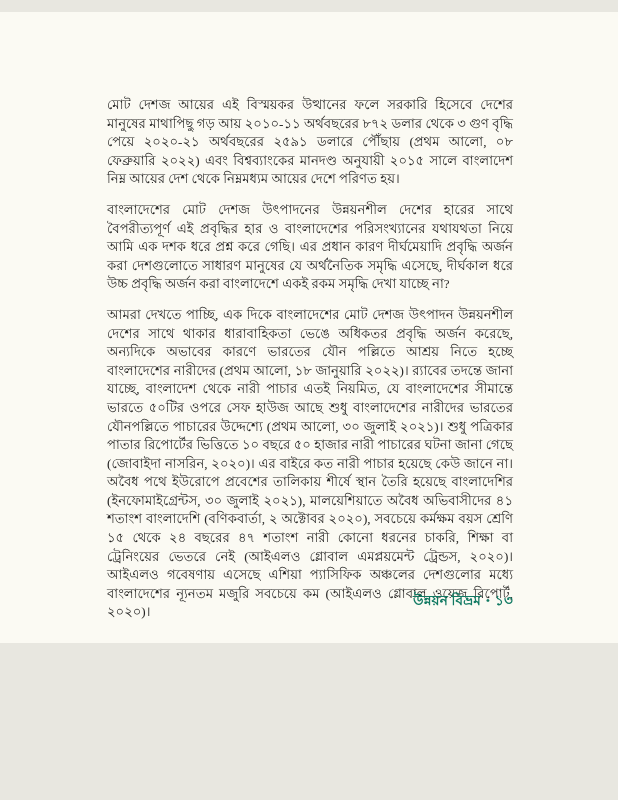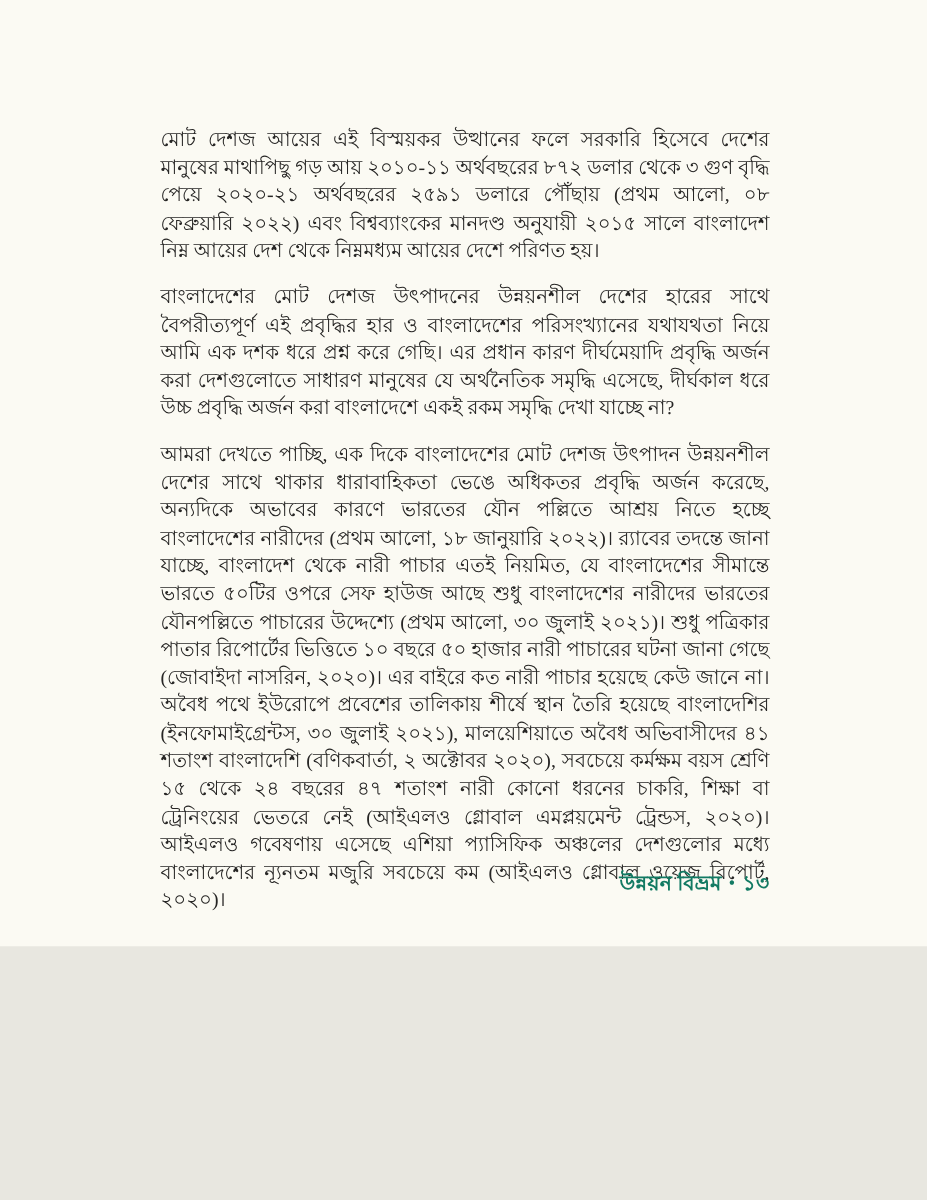--- a/index.html
+++ b/index.html
@@ -4,21 +4,21 @@
 <style>
   html, body {
     margin: 0;
     padding: 0;
     background: #e8e7e0;
   }
   .page {
     position: relative;
     width: 618px;
     height: 631px;
-    margin: 0 auto;
+    margin: 12px auto;
     background: var(--color-page-bg, #fbfaf3);
     font-family: "Liberation Serif", "DejaVu Serif", serif;
     color: var(--color-text, #262524);
     box-sizing: border-box;
     overflow: hidden;
   }
   .content {
     position: absolute;
     top: 84px;
     left: 107px;

